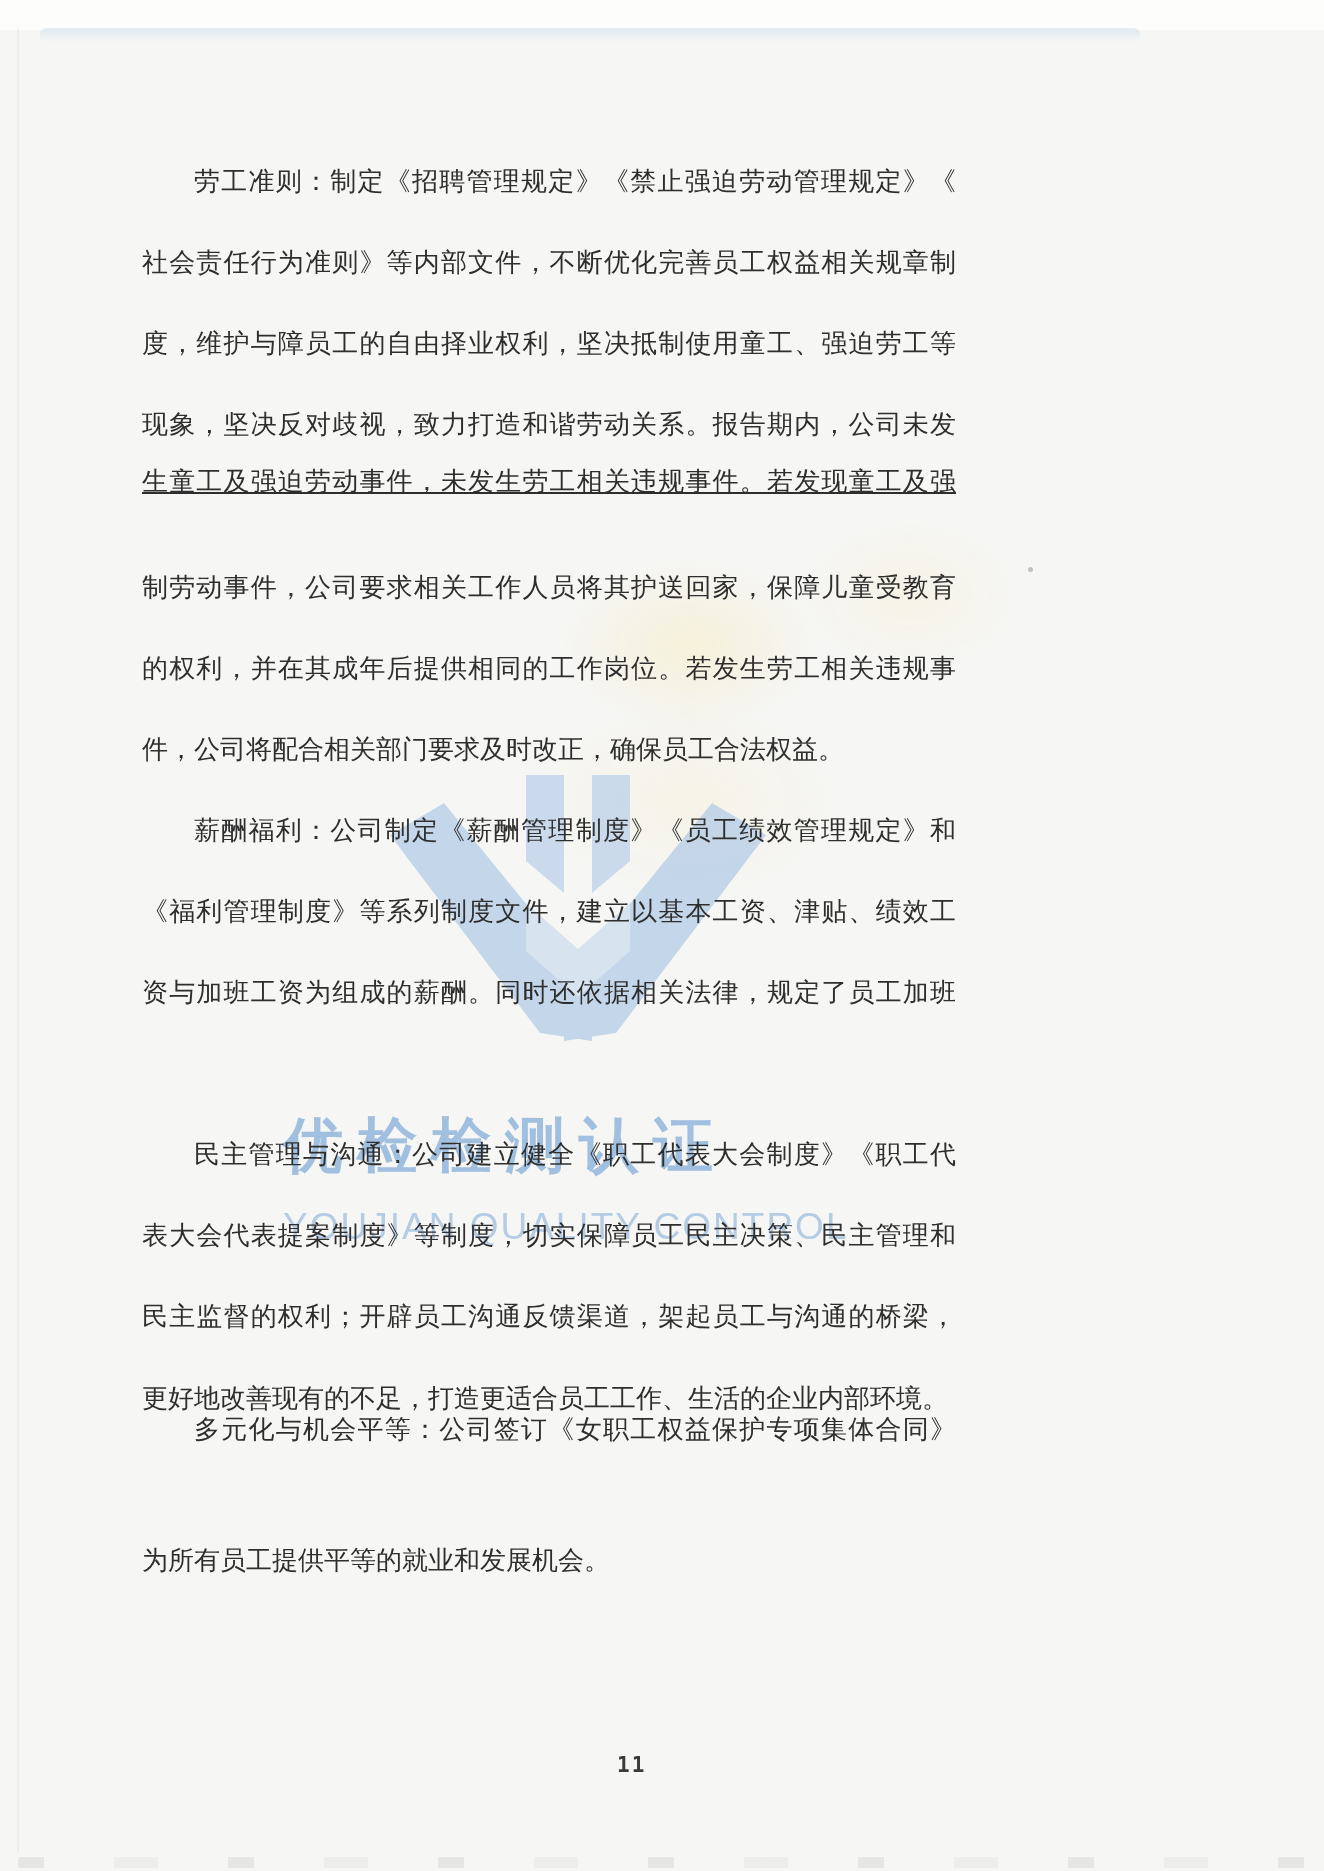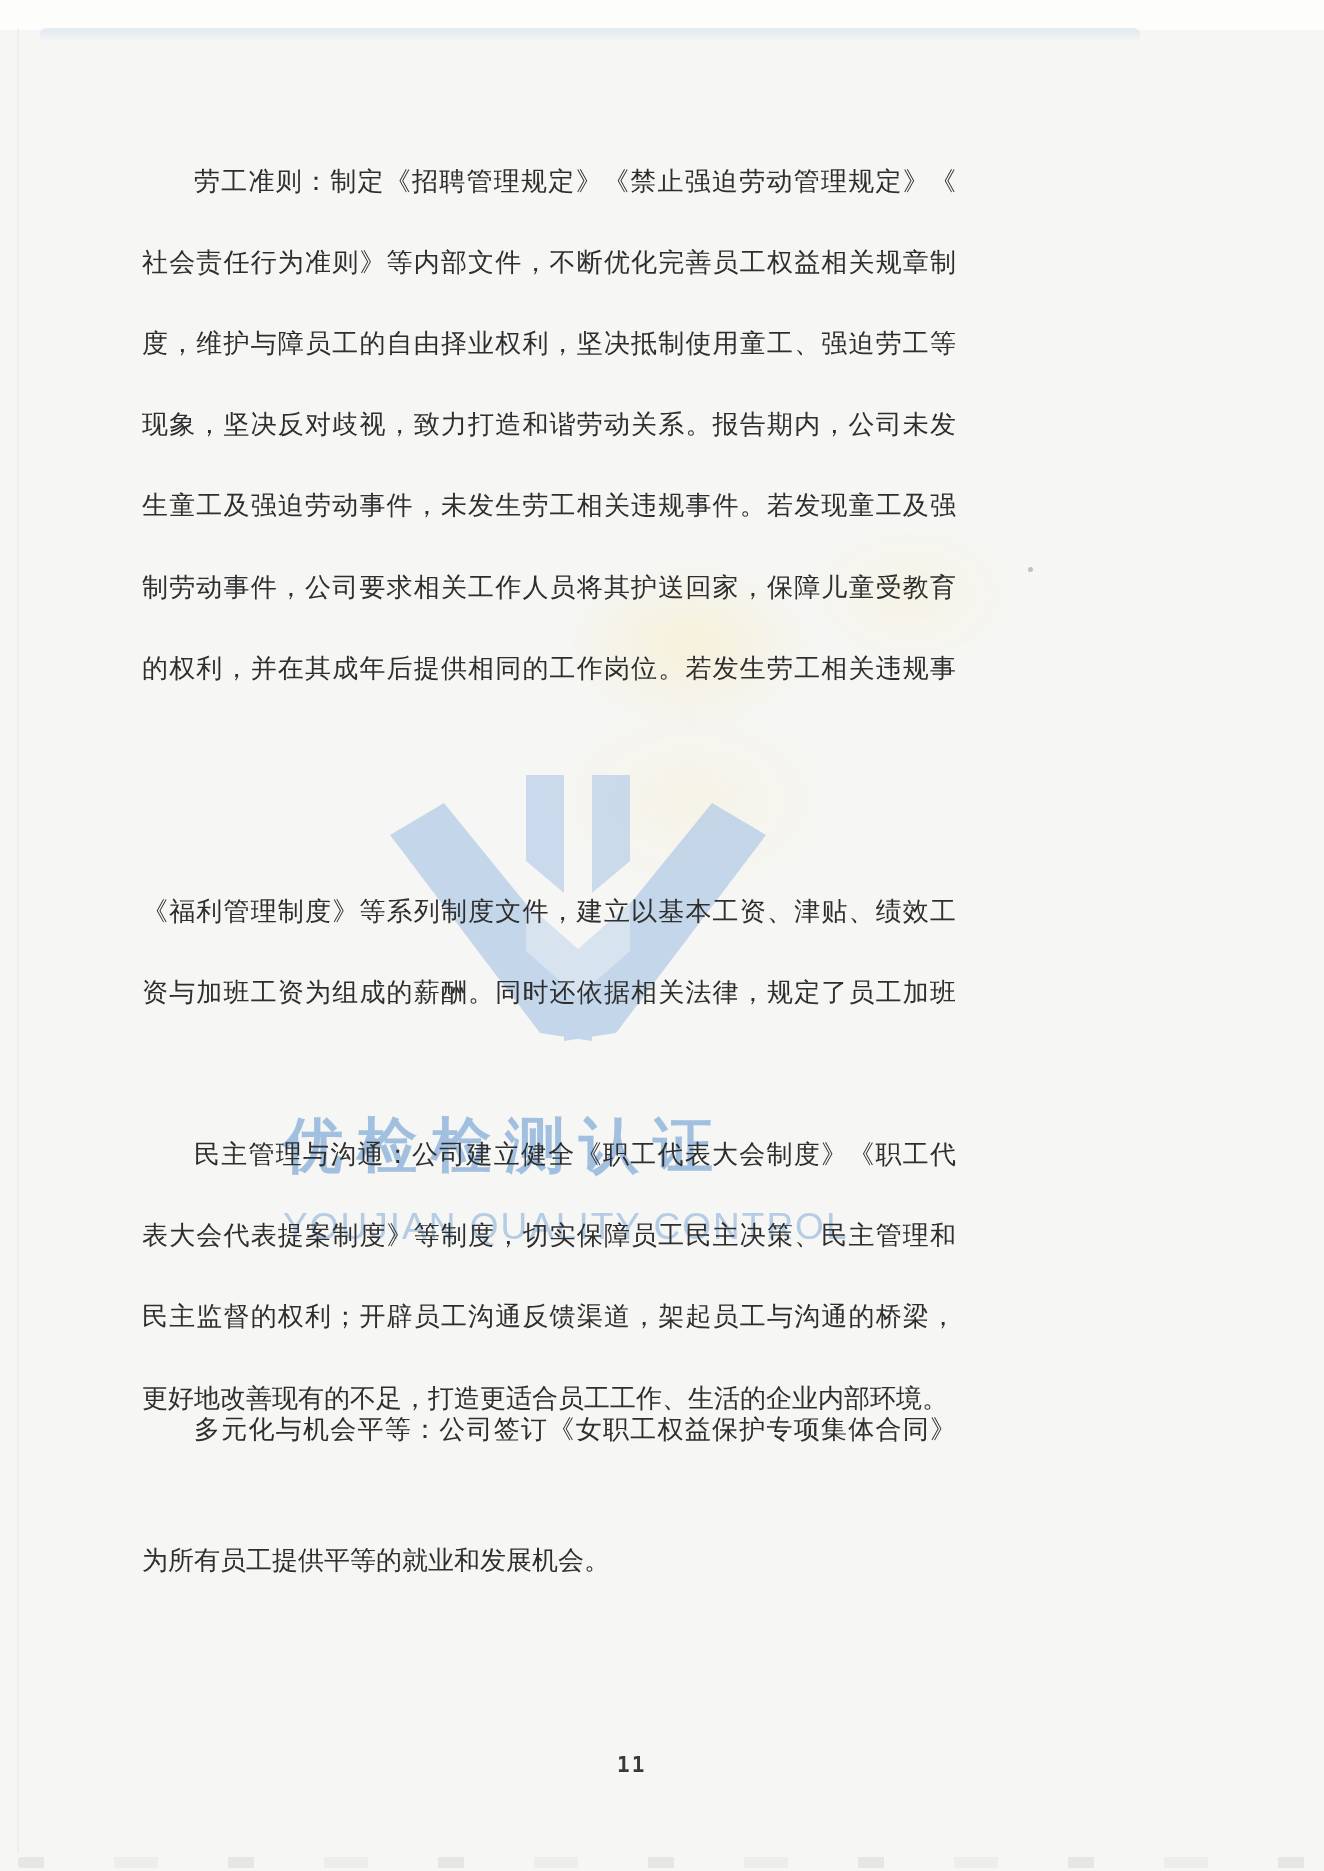--- a/index.html
+++ b/index.html
@@ -105,23 +105,25 @@
   </div>
 
   <div class="wm-cn">优检检测认证</div>
   <div class="wm-en">YOUJIAN QUALITY CONTROL</div>
 
   <div id="text-lines">
       <div class="tl ind" style="top: 159px;">劳工准则：制定《招聘管理规定》《禁止强迫劳动管理规定》《</div>
       <div class="tl" style="top: 240px;">社会责任行为准则》等内部文件，不断优化完善员工权益相关规章制</div>
       <div class="tl" style="top: 321px;">度，维护与障员工的自由择业权利，坚决抵制使用童工、强迫劳工等</div>
       <div class="tl" style="top: 402px;">现象，坚决反对歧视，致力打造和谐劳动关系。报告期内，公司未发</div>
-      <div class="tl" style="top: 483px;">生童工及强迫劳动事件，未发生劳工相关违规事件。若发现童工及强</div>
+      <div class="tl" style="top: 459px; text-decoration: underline;">生童工及强迫劳动事件，未发生劳工相关违规事件。若发现童工及强</div>
       <div class="tl" style="top: 565px;">制劳动事件，公司要求相关工作人员将其护送回家，保障儿童受教育</div>
       <div class="tl" style="top: 646px;">的权利，并在其成年后提供相同的工作岗位。若发生劳工相关违规事</div>
+      <div class="tl end" style="top: 727px;">件，公司将配合相关部门要求及时改正，确保员工合法权益。</div>
+      <div class="tl ind" style="top: 808px;">薪酬福利：公司制定《薪酬管理制度》《员工绩效管理规定》和</div>
       <div class="tl" style="top: 889px;">《福利管理制度》等系列制度文件，建立以基本工资、津贴、绩效工</div>
       <div class="tl" style="top: 970px;">资与加班工资为组成的薪酬。同时还依据相关法律，规定了员工加班</div>
       <div class="tl" style="top: 1213px;">表大会代表提案制度》等制度，切实保障员工民主决策、民主管理和</div>
       <div class="tl ind" style="top: 1132px;">民主管理与沟通：公司建立健全《职工代表大会制度》《职工代</div>
       <div class="tl" style="top: 1294px;">民主监督的权利；开辟员工沟通反馈渠道，架起员工与沟通的桥梁，</div>
       <div class="tl end" style="top: 1376px;">更好地改善现有的不足，打造更适合员工工作、生活的企业内部环境。</div>
       <div class="tl ind" style="top: 1407px;">多元化与机会平等：公司签订《女职工权益保护专项集体合同》</div>
       <div class="tl end" style="top: 1538px;">为所有员工提供平等的就业和发展机会。</div>
     </div>
 

